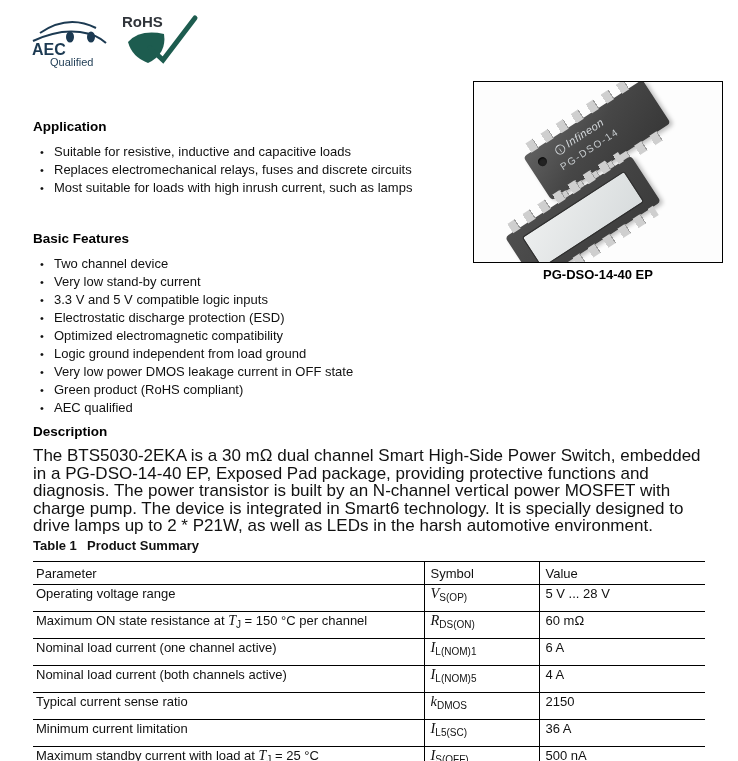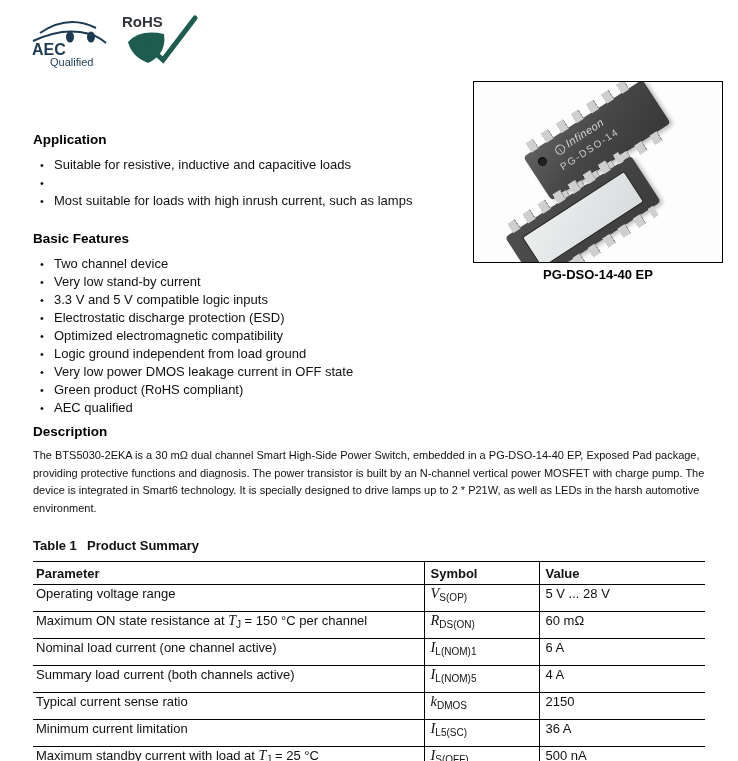--- a/index.html
+++ b/index.html
@@ -14,29 +14,29 @@
   .logo-aec { width:84px; height:58px; }
   .logo-rohs { width:80px; height:60px; }
 
   
   .h1-row { position:absolute; left:33px; top:76px; width:500px; font-weight:bold; font-size:16px; color:#000; }
   .h1-num { display:inline-block; width:77px; }
   .h2 { font-weight:bold; font-size:13.5px; color:#000; }
 
   
   .section { position:absolute; left:33px; width:430px; }
-  #application { top:132px; }
+  #application { top:119px; }
   #basic-features { top:231px; }
   ul.bullets { list-style:none; margin-top:9px; }
   ul.bullets li { display:flex; font-size:13px; line-height:18px; color:#111; }
   ul.bullets .bullet { width:21px; padding-left:7px; flex:none; font-size:11px; }
 
   
   #description { position:absolute; left:33px; top:424px; width:676px; }
-  #description p { margin-top:8px; font-size:11px; line-height:17.5px; color:#111; text-align:left; }
+  #description p { margin-top:8px; font-size:17px; line-height:17.5px; color:#111; text-align:left; }
 
   
   #figure-box {
     position:absolute; left:473px; top:81px; width:250px; height:182px;
     border:1px solid #000; background:#fdfdfd; overflow:hidden;
   }
   #figure-caption {
     position:absolute; left:473px; top:267px; width:250px; text-align:center;
     font-weight:bold; font-size:13px; color:#000;
   }
@@ -71,21 +71,21 @@
   .table-title { font-weight:bold; font-size:13px; margin-bottom:8px; }
   .table-title .tt-label { display:inline-block; width:54px; }
   table.spec { border-collapse:collapse; width:672px; table-layout:fixed; }
   table.spec col.c-param { width:391px; }
   table.spec col.c-sym { width:115px; }
   table.spec col.c-val { width:166px; }
   table.spec tr { border-top:1px solid #000; }
   table.spec thead tr { height:23px; }
   table.spec tbody tr { height:21px; }
   table.spec tbody { border-bottom:2px solid #000; }
-  table.spec th { text-align:left; font-size:13px; font-weight:bold; padding:0 0 0 3px; }
+  table.spec th { text-align:left; font-size:13px; font-weight:normal; padding:0 0 0 3px; }
   table.spec td { font-size:13px; padding:0 0 9px 3px; overflow:hidden; white-space:nowrap; }
   table.spec th.b-left, table.spec td.b-left { border-left:1px solid #000; padding-left:6px; }
   .ital { font-family:"Liberation Serif","DejaVu Serif",serif; font-style:italic; font-size:14px; }
   .sub { font-size:10px; position:relative; top:3px; }
   .sym .ital { font-size:14.5px; }
 
   
   .svgtext { font-family:"Liberation Sans","DejaVu Sans",sans-serif; }
 </style>
 </head>
@@ -112,20 +112,21 @@
 
   <div id="application" class="section">
     <div class="h2">Application</div>
     <ul class="bullets">
       <li>
           <span class="bullet">•</span>
           <span>Suitable for resistive, inductive and capacitive loads</span>
         </li>
       <li>
           <span class="bullet">•</span>
+          <span>Replaces electromechanical relays, fuses and discrete circuits</span>
         </li>
       <li>
           <span class="bullet">•</span>
           <span>Most suitable for loads with high inrush current, such as lamps</span>
         </li>
     </ul>
   </div>
 
   <div id="basic-features" class="section">
     <div class="h2">Basic Features</div>
@@ -217,21 +218,21 @@
           <td><span>Maximum ON state resistance at </span><span class="ital">T</span><span class="sub">J</span><span> = 150 °C per channel</span></td>
           <td class="b-left sym"><span class="ital">R</span><span class="sub">DS(ON)</span></td>
           <td class="b-left"><span>60 mΩ</span></td>
         </tr>
         <tr>
           <td><span>Nominal load current (one channel active)</span><span class="ital"></span><span class="sub"></span><span></span></td>
           <td class="b-left sym"><span class="ital">I</span><span class="sub">L(NOM)1</span></td>
           <td class="b-left"><span>6 A</span></td>
         </tr>
         <tr>
-          <td><span>Summary load current (both channels active)</span><span class="ital"></span><span class="sub"></span><span></span></td>
+          <td><span>Nominal load current (both channels active)</span><span class="ital"></span><span class="sub"></span><span></span></td>
           <td class="b-left sym"><span class="ital">I</span><span class="sub">L(NOM)5</span></td>
           <td class="b-left"><span>4 A</span></td>
         </tr>
         <tr>
           <td><span>Typical current sense ratio</span><span class="ital"></span><span class="sub"></span><span></span></td>
           <td class="b-left sym"><span class="ital">k</span><span class="sub">DMOS</span></td>
           <td class="b-left"><span>2150</span></td>
         </tr>
         <tr>
           <td><span>Minimum current limitation</span><span class="ital"></span><span class="sub"></span><span></span></td>

